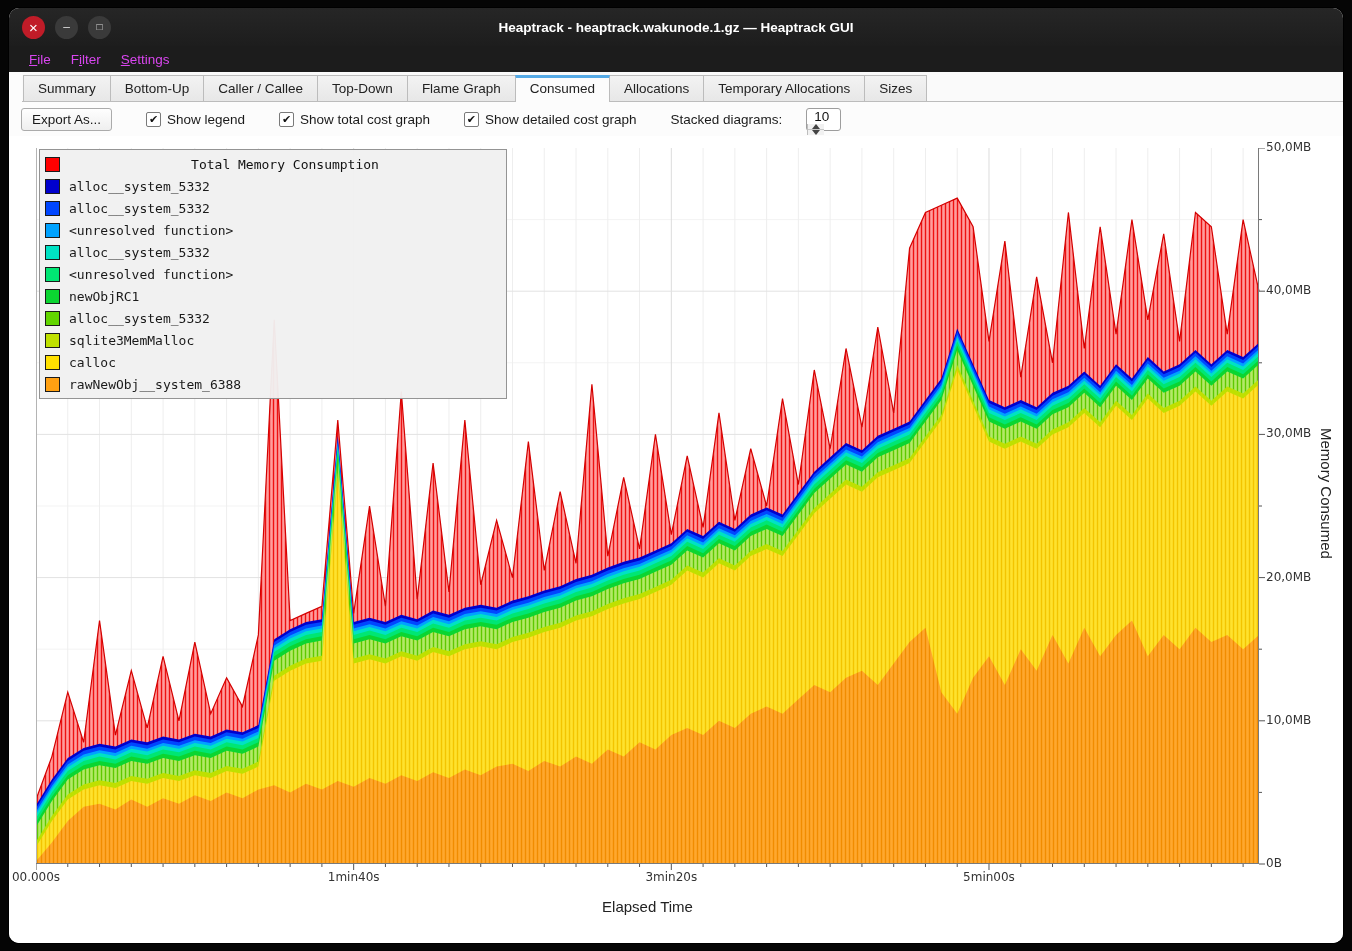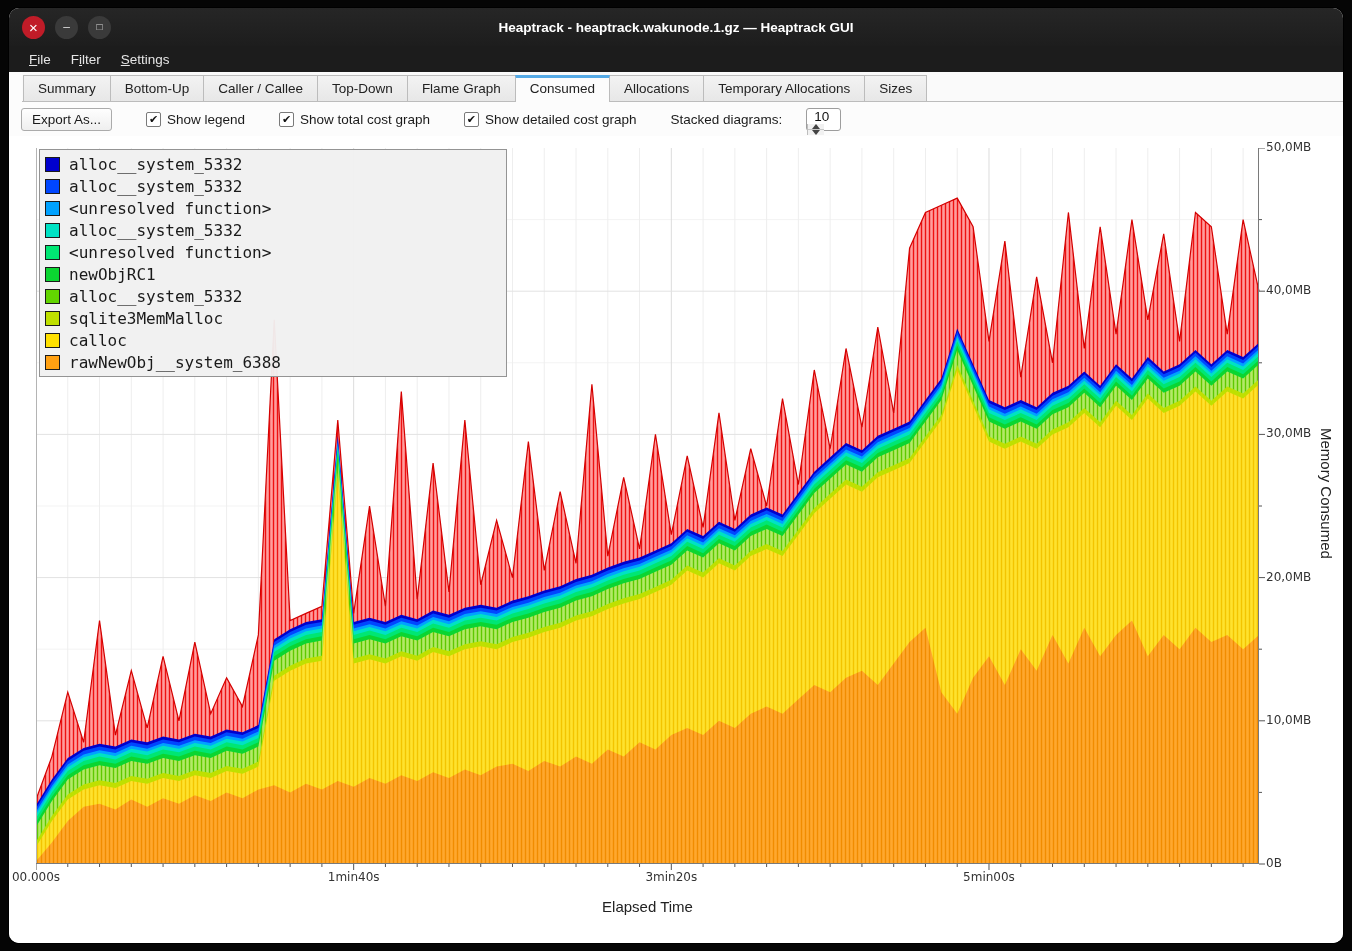--- a/index.html
+++ b/index.html
@@ -12,21 +12,21 @@
             display:flex;align-items:center;justify-content:center;}
   .title-text{color:#ffffff;font-size:13.5px;font-weight:bold;}
   .winbtns{position:absolute;left:13px;top:0;height:100%;display:flex;align-items:center;gap:10px;}
   .winbtn{width:23px;height:23px;border-radius:50%;display:flex;align-items:center;
           justify-content:center;cursor:default;}
   .winbtn.close{background:#c01c28;color:#fff;font-size:15px;line-height:1;}
   .winbtn.min,.winbtn.max{background:#3a3a3a;color:#d8d8d8;font-size:12px;line-height:1;}
   .winbtn.max span{font-size:10px;}
   
   #menubar{height:26px;background:#1c1c1c;display:flex;align-items:center;padding-left:10px;}
-  .menu-item{color:#e5e5e5;font-size:13.5px;padding:3px 10px;cursor:default;}
+  .menu-item{color:#d946ef;font-size:13.5px;padding:3px 10px;cursor:default;}
   .menu-item u{text-decoration:underline;}
   
   #tabbar{height:30px;background:#fafafa;display:flex;align-items:flex-end;padding-left:1px;
           border-bottom:1px solid #bcbcbc;box-sizing:border-box;margin-left:13px;}
   .tab{font-size:13.5px;color:#222;background:linear-gradient(#f3f3f3,#e7e7e7);
        border:1px solid #bcbcbc;border-bottom:none;padding:5px 14px;margin-right:-1px;
        position:relative;white-space:nowrap;}
   .tab.active{background:#fcfcfc;border-top:3px solid #55aae6;padding-top:3px;z-index:2;
        margin-bottom:-1px;padding-bottom:6px;}
   
@@ -50,21 +50,21 @@
              border-bottom:5px solid #444;}
   .sd::after{content:"";border-left:4px solid transparent;border-right:4px solid transparent;
              border-top:5px solid #444;}
   
   #chart-area{position:absolute;left:0;top:128px;right:0;bottom:0;background:#ffffff;}
   #plot-svg{position:absolute;left:27px;top:12px;}
   #legend{position:absolute;left:30px;top:13px;width:468px;background:rgba(240,240,240,0.96);
           border:1px solid #949494;padding:3px 5px;z-index:5;box-sizing:border-box;}
   .leg-row{display:flex;align-items:center;height:22px;gap:9px;}
   .swatch{width:15px;height:15px;border:1px solid #1a1a1a;flex:none;box-sizing:border-box;}
-  .leg-label{font-family:"DejaVu Sans Mono",monospace;font-size:16px;color:#1a1a1a;white-space:nowrap;}
+  .leg-label{font-family:"DejaVu Sans Mono",monospace;font-size:13px;color:#1a1a1a;white-space:nowrap;}
   .leg-title{flex:1;text-align:center;font-family:"DejaVu Sans Mono",monospace;font-size:13px;color:#111;}
   .x-tick-label{position:absolute;top:734px;transform:translateX(-50%);
                 font-family:"DejaVu Sans",sans-serif;font-size:12px;color:#333;white-space:nowrap;}
   .y-tick-label{position:absolute;left:1257px;font-family:"DejaVu Sans",sans-serif;
                 font-size:12px;color:#333;white-space:nowrap;}
   .x-axis-title{position:absolute;left:27px;width:1223px;top:762px;text-align:center;
                 font-size:15px;color:#222;}
   .y-axis-title{position:absolute;right:8px;top:292px;writing-mode:vertical-rl;
                 font-size:15px;color:#222;}
 </style>
@@ -258,20 +258,24 @@
         <line x1="1223" y1="429.59999999999997" x2="1229" y2="429.59999999999997" stroke="#555"></line>
         <line x1="1223" y1="358" x2="1226" y2="358" stroke="#555"></line>
         <line x1="1223" y1="286.40000000000003" x2="1229" y2="286.40000000000003" stroke="#555"></line>
         <line x1="1223" y1="214.8" x2="1226" y2="214.8" stroke="#555"></line>
         <line x1="1223" y1="143.19999999999993" x2="1229" y2="143.19999999999993" stroke="#555"></line>
         <line x1="1223" y1="71.60000000000002" x2="1226" y2="71.60000000000002" stroke="#555"></line>
         <line x1="1223" y1="0" x2="1229" y2="0" stroke="#555"></line>
       </svg>
     <div id="legend">
         <div class="leg-row">
+          <span class="swatch" style="background: rgb(255, 0, 0);"></span>
+          <span class="leg-title">Total Memory Consumption</span>
+        </div>
+        <div class="leg-row">
           <span class="swatch" style="background: rgb(0, 0, 205);"></span>
           <span class="leg-label">alloc__system_5332</span>
         </div>
         <div class="leg-row">
           <span class="swatch" style="background: rgb(0, 70, 255);"></span>
           <span class="leg-label">alloc__system_5332</span>
         </div>
         <div class="leg-row">
           <span class="swatch" style="background: rgb(0, 162, 255);"></span>
           <span class="leg-label">&lt;unresolved function&gt;</span>

